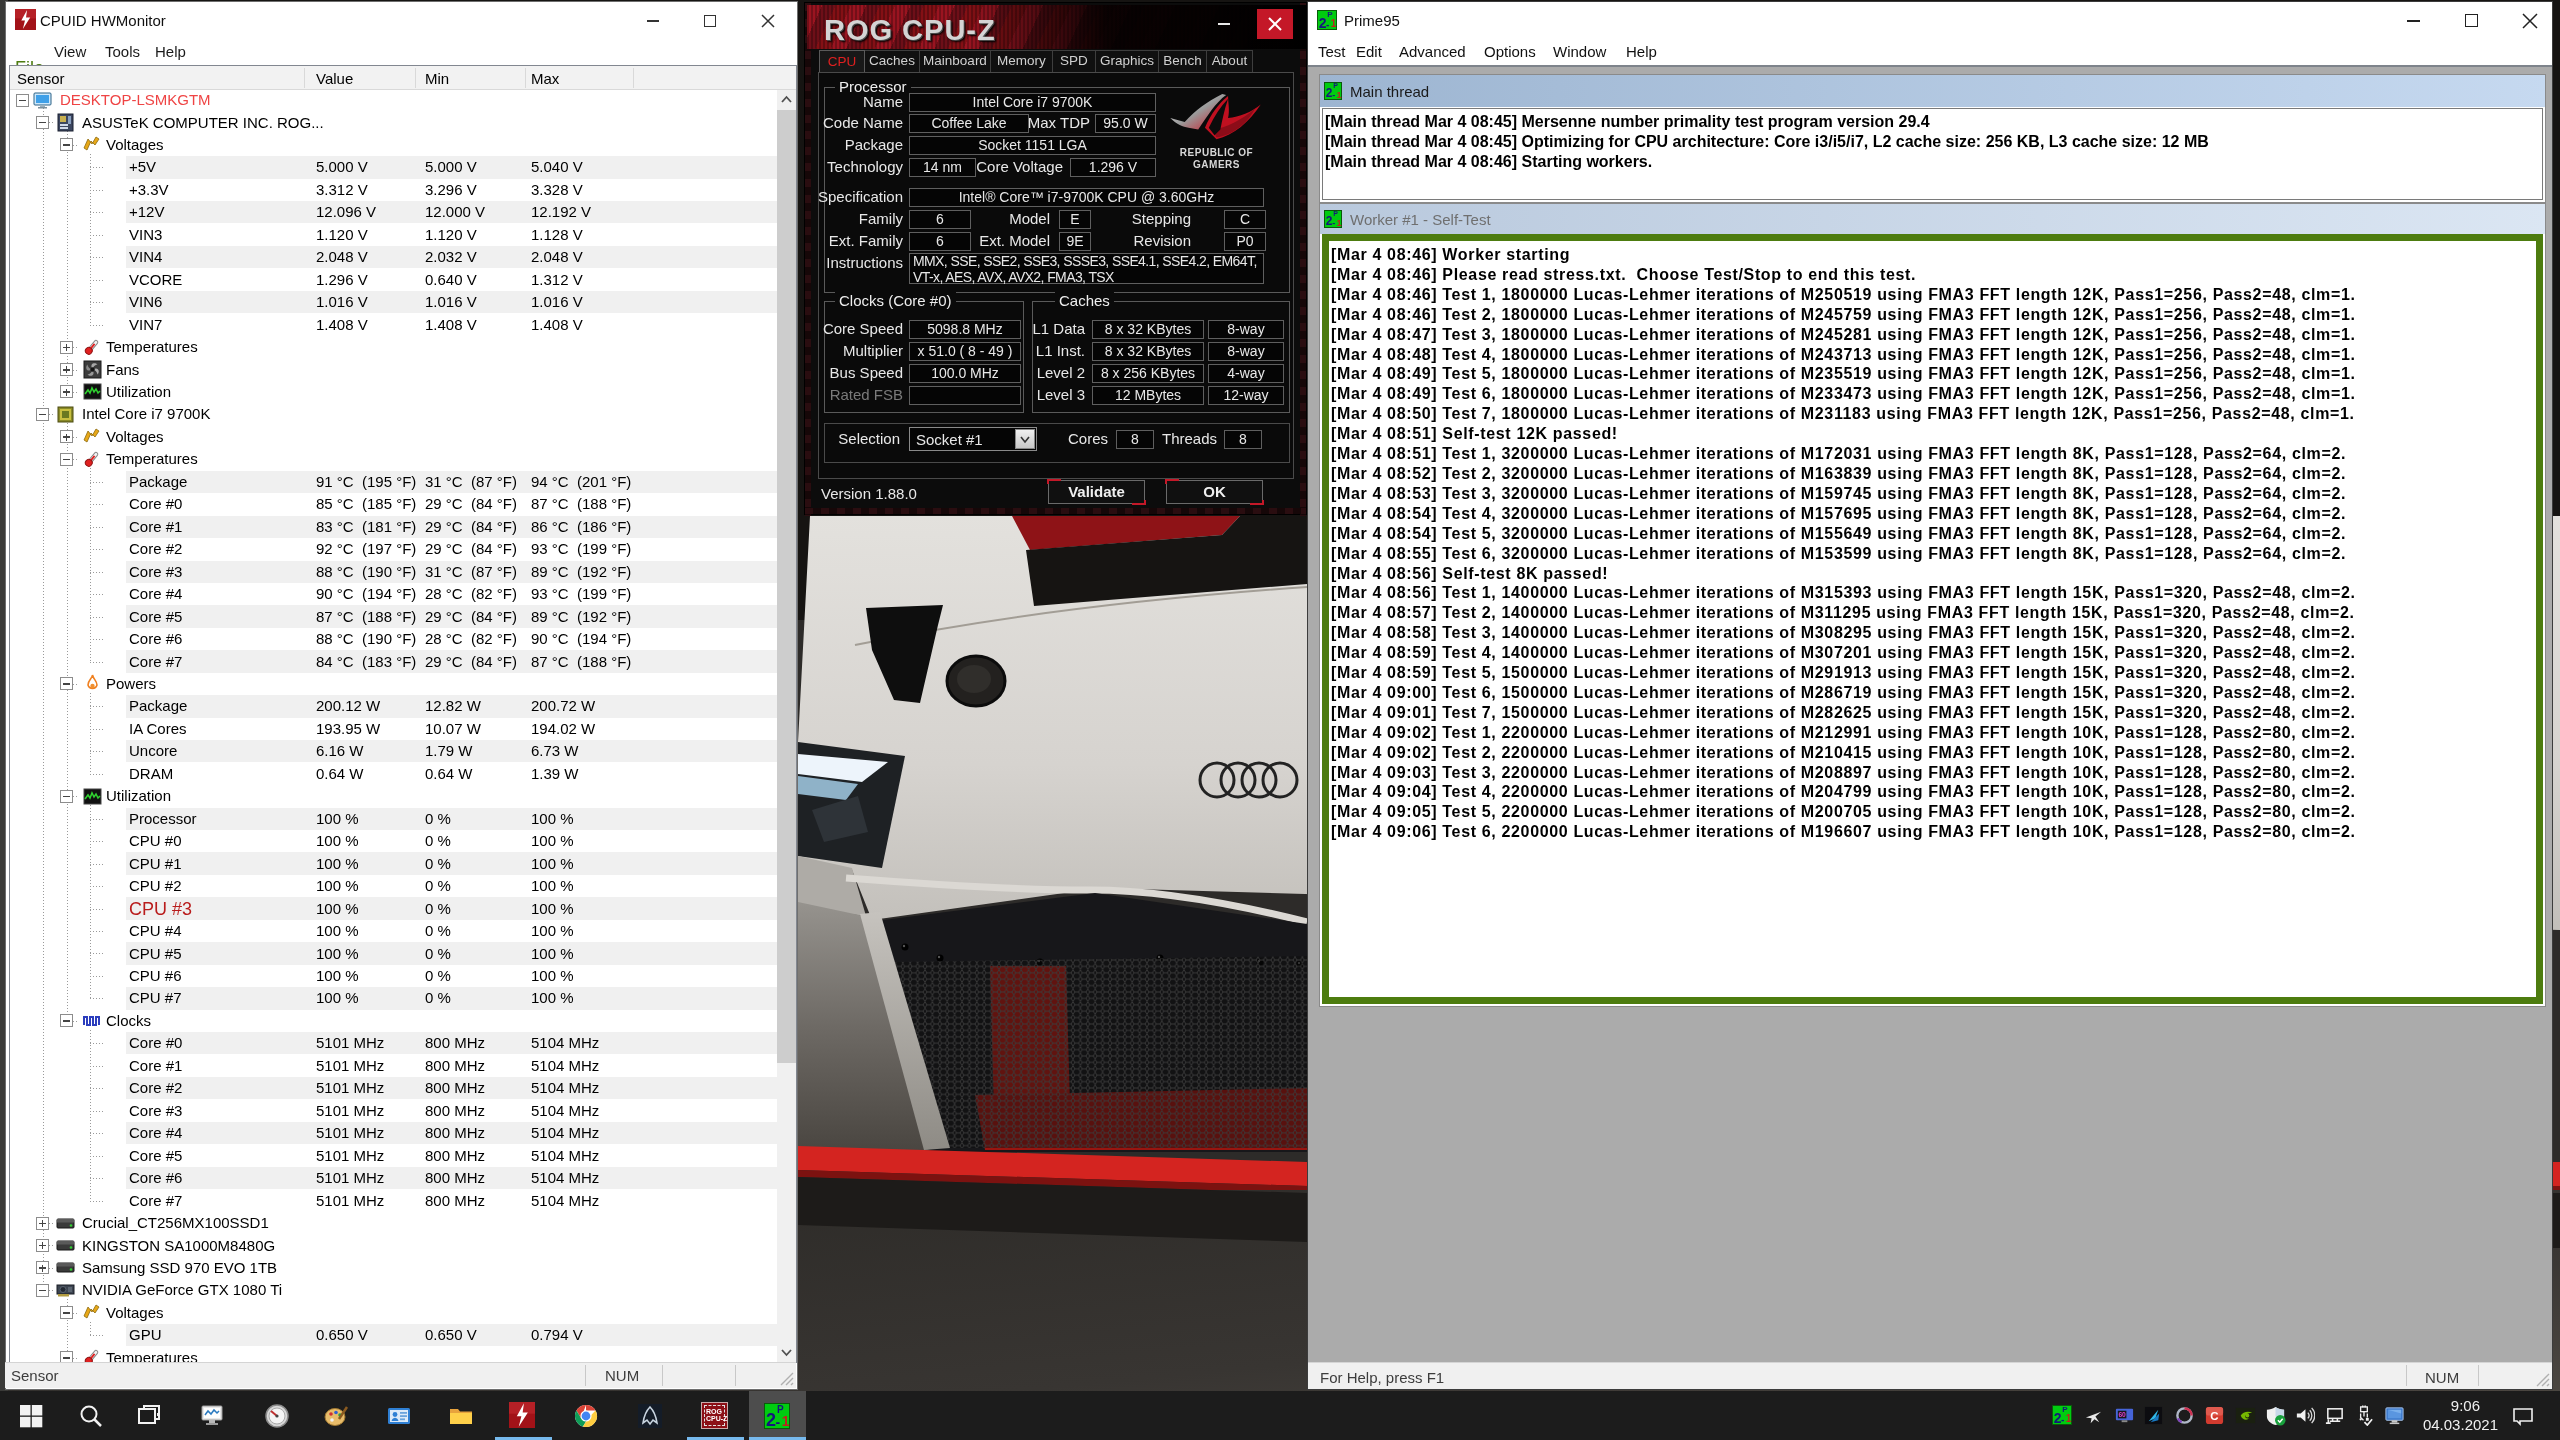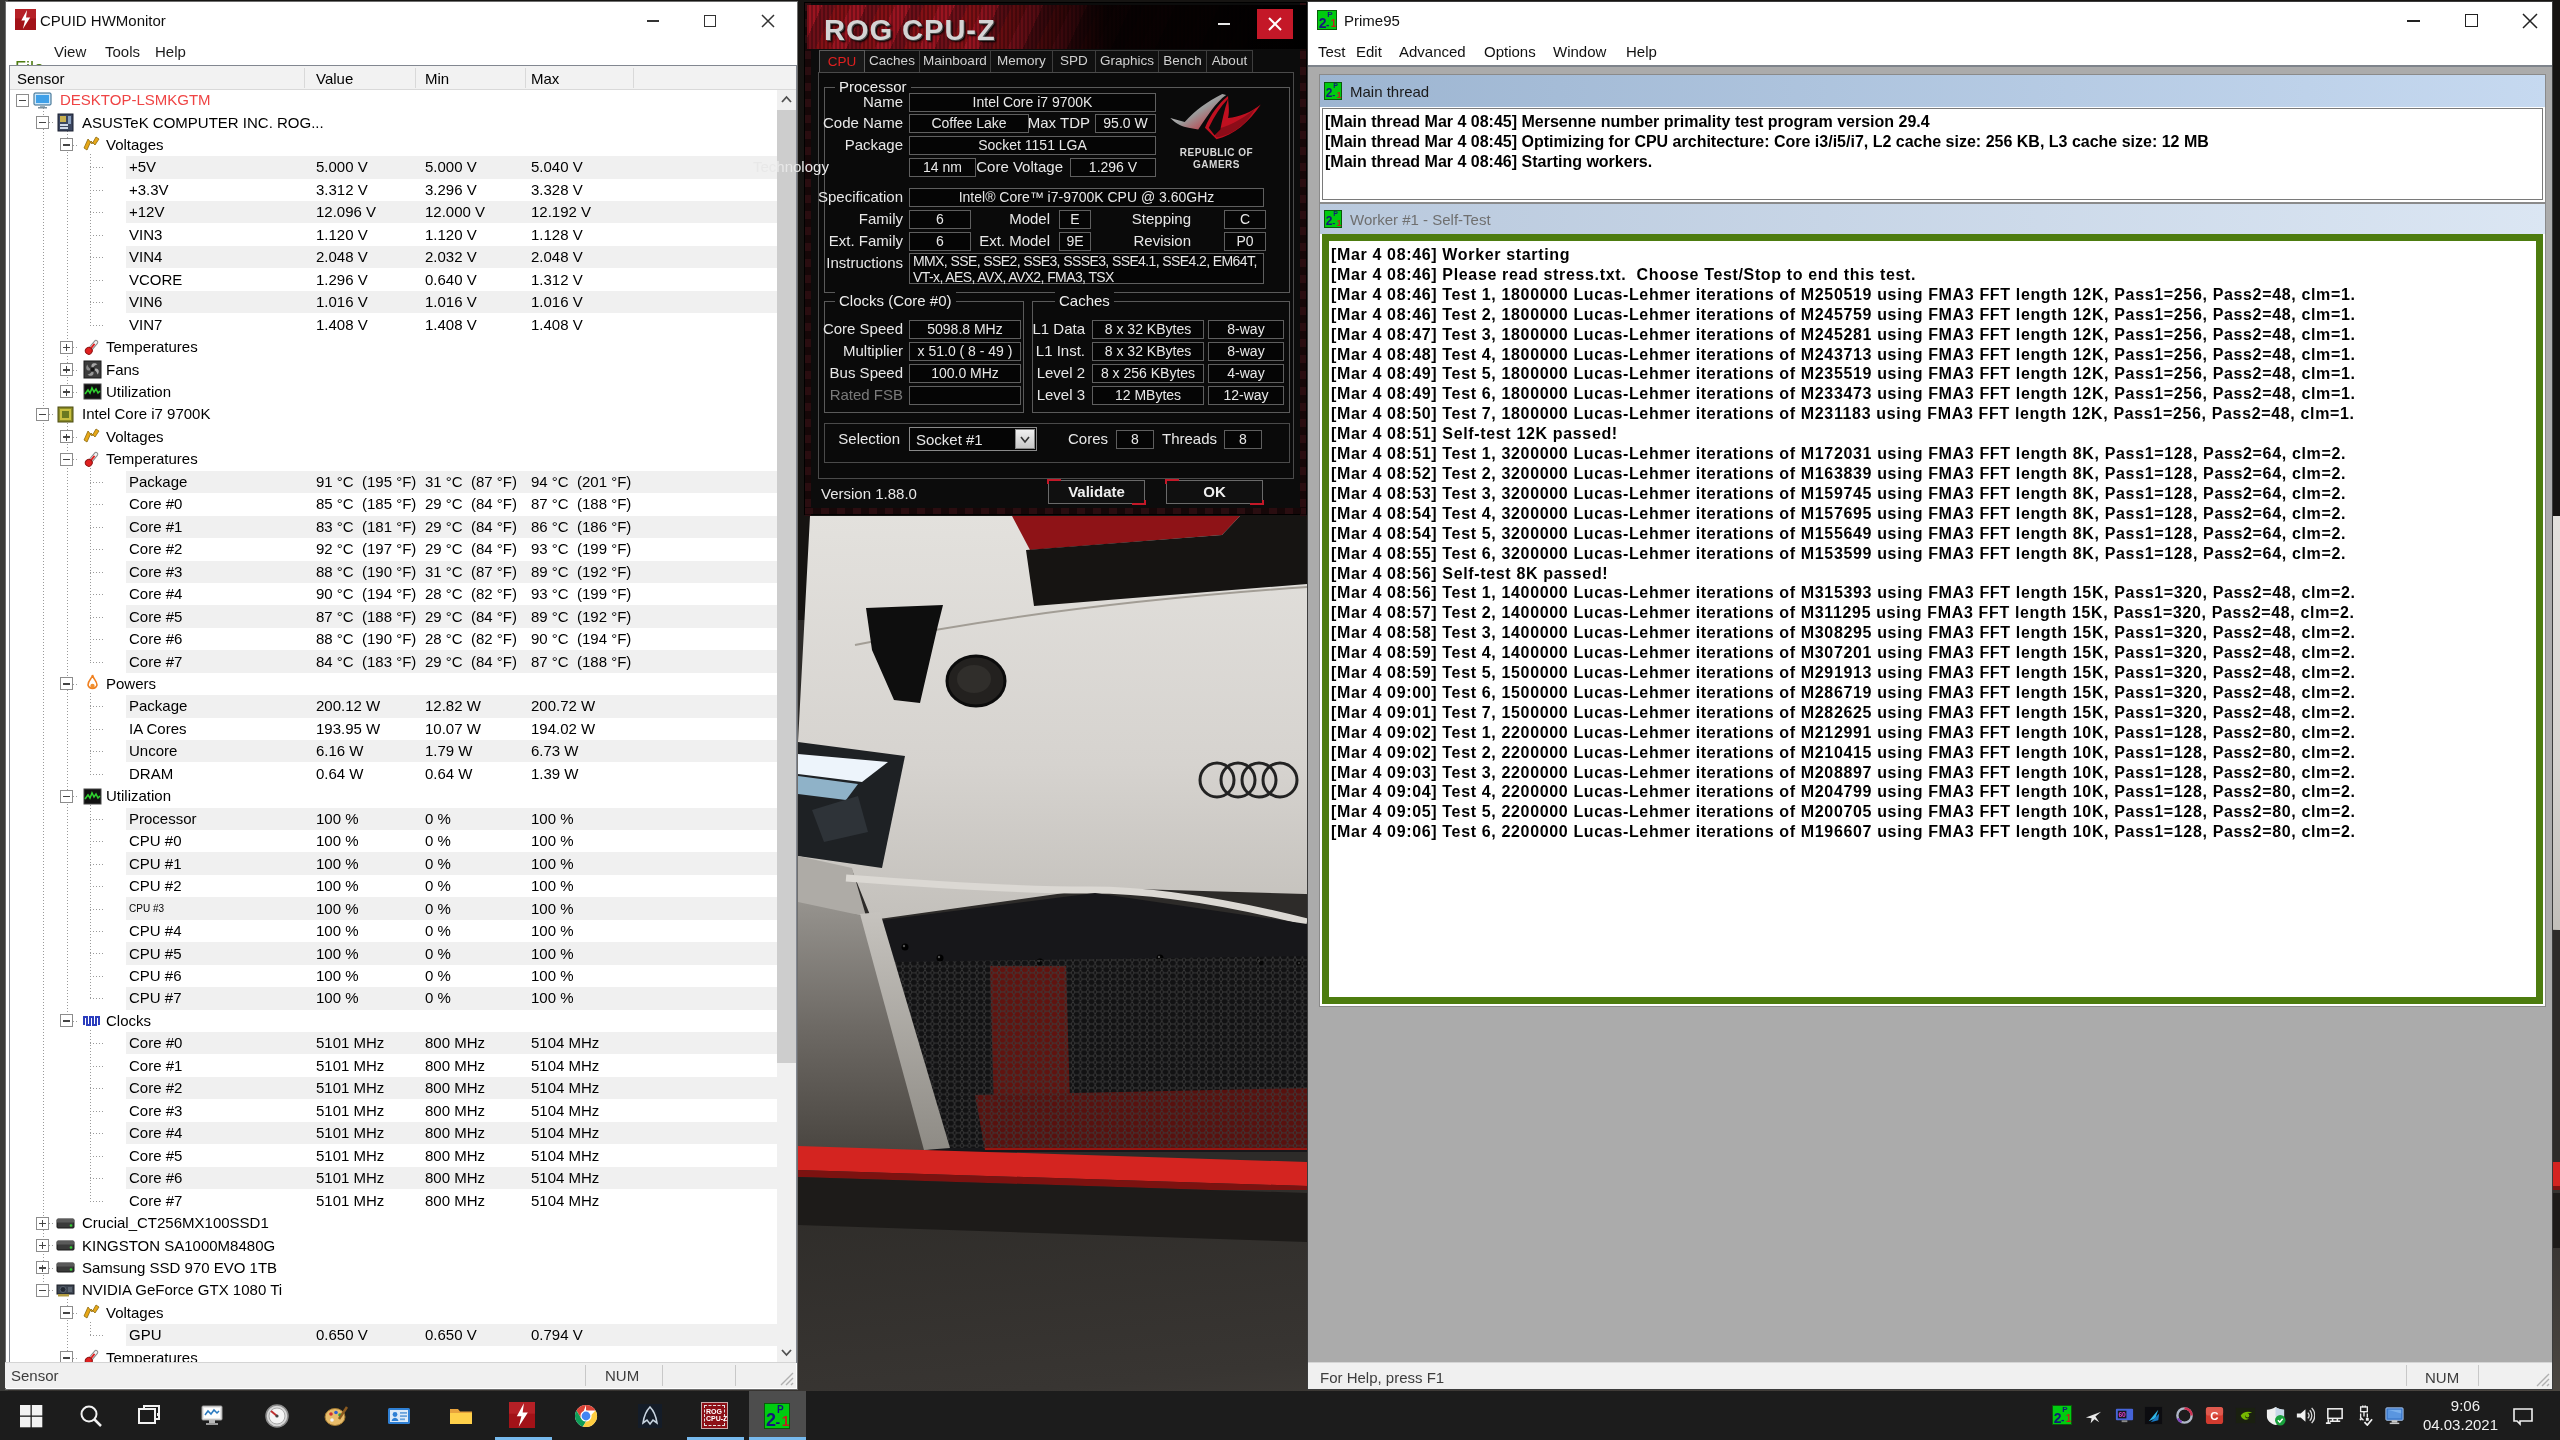--- a/index.html
+++ b/index.html
@@ -357,21 +357,21 @@
     <span class="tx" style="left:119px;top:789.6px;font-size:15px;line-height:16px;color:#000">CPU #1</span>
     <span class="tx" style="left:306px;top:789.6px;font-size:15px;line-height:16px;color:#000">100 %</span>
     <span class="tx" style="left:415px;top:789.6px;font-size:15px;line-height:16px;color:#000">0 %</span>
     <span class="tx" style="left:521px;top:789.6px;font-size:15px;line-height:16px;color:#000">100 %</span>
     <div class="abs" style="left:79.5px;top:820.1px;width:14.5px;height:1px;background:repeating-linear-gradient(to right,#9a9a9a 0 1px,transparent 1px 3px)"></div>
     <span class="tx" style="left:119px;top:812.1px;font-size:15px;line-height:16px;color:#000">CPU #2</span>
     <span class="tx" style="left:306px;top:812.1px;font-size:15px;line-height:16px;color:#000">100 %</span>
     <span class="tx" style="left:415px;top:812.1px;font-size:15px;line-height:16px;color:#000">0 %</span>
     <span class="tx" style="left:521px;top:812.1px;font-size:15px;line-height:16px;color:#000">100 %</span>
     <div class="abs" style="left:79.5px;top:842.5600000000001px;width:14.5px;height:1px;background:repeating-linear-gradient(to right,#9a9a9a 0 1px,transparent 1px 3px)"></div>
-    <span class="tx" style="left:119px;top:834.6px;font-size:10px;line-height:16px;color:#000000">CPU #3</span>
+    <span class="tx" style="left:119px;top:834.6px;font-size:18px;line-height:16px;color:#b91c1c">CPU #3</span>
     <span class="tx" style="left:306px;top:834.6px;font-size:15px;line-height:16px;color:#000">100 %</span>
     <span class="tx" style="left:415px;top:834.6px;font-size:15px;line-height:16px;color:#000">0 %</span>
     <span class="tx" style="left:521px;top:834.6px;font-size:15px;line-height:16px;color:#000">100 %</span>
     <div class="abs" style="left:79.5px;top:865.02px;width:14.5px;height:1px;background:repeating-linear-gradient(to right,#9a9a9a 0 1px,transparent 1px 3px)"></div>
     <span class="tx" style="left:119px;top:857.0px;font-size:15px;line-height:16px;color:#000">CPU #4</span>
     <span class="tx" style="left:306px;top:857.0px;font-size:15px;line-height:16px;color:#000">100 %</span>
     <span class="tx" style="left:415px;top:857.0px;font-size:15px;line-height:16px;color:#000">0 %</span>
     <span class="tx" style="left:521px;top:857.0px;font-size:15px;line-height:16px;color:#000">100 %</span>
     <div class="abs" style="left:79.5px;top:887.48px;width:14.5px;height:1px;background:repeating-linear-gradient(to right,#9a9a9a 0 1px,transparent 1px 3px)"></div>
     <span class="tx" style="left:119px;top:879.5px;font-size:15px;line-height:16px;color:#000">CPU #5</span>
@@ -544,21 +544,21 @@
     <div class="abs" style="left:19px;top:84px;width:466px;height:206px;border:1px solid #5a5a5a"></div>
     <span class="tx" style="left:30px;top:75px;font-size:15px;color:#eee;background:#0a0a0a;padding:0 4px">Processor</span>
     <div class="abs" style="left:-52px;top:91px;width:150px;text-align:right;font-size:15px;line-height:16px;color:#e8e8e8;white-space:nowrap">Name</div>
     <div class="abs" style="left:104px;top:89.5px;width:247px;height:19px;background:#050505;border:1px solid #5f5f5f;color:#e8e8e8;font-size:14px;line-height:17px;text-align:center;padding:0 3px;white-space:nowrap;overflow:hidden">Intel Core i7 9700K</div>
     <div class="abs" style="left:-52px;top:112px;width:150px;text-align:right;font-size:15px;line-height:16px;color:#e8e8e8;white-space:nowrap">Code Name</div>
     <div class="abs" style="left:104px;top:110.5px;width:120px;height:19px;background:#050505;border:1px solid #5f5f5f;color:#e8e8e8;font-size:14px;line-height:17px;text-align:center;padding:0 3px;white-space:nowrap;overflow:hidden">Coffee Lake</div>
     <div class="abs" style="left:135px;top:112px;width:150px;text-align:right;font-size:15px;line-height:16px;color:#e8e8e8;white-space:nowrap">Max TDP</div>
     <div class="abs" style="left:290px;top:110.5px;width:61px;height:19px;background:#050505;border:1px solid #5f5f5f;color:#e8e8e8;font-size:14px;line-height:17px;text-align:center;padding:0 3px;white-space:nowrap;overflow:hidden">95.0 W</div>
     <div class="abs" style="left:-52px;top:134px;width:150px;text-align:right;font-size:15px;line-height:16px;color:#e8e8e8;white-space:nowrap">Package</div>
     <div class="abs" style="left:104px;top:132.5px;width:247px;height:19px;background:#050505;border:1px solid #5f5f5f;color:#e8e8e8;font-size:14px;line-height:17px;text-align:center;padding:0 3px;white-space:nowrap;overflow:hidden">Socket 1151 LGA</div>
-    <div class="abs" style="left:-52px;top:156px;width:150px;text-align:left;font-size:15px;line-height:16px;color:#e8e8e8;white-space:nowrap">Technology</div>
+    <div class="abs" style="left:-52px;top:156px;width:150px;text-align:right;font-size:15px;line-height:16px;color:#e8e8e8;white-space:nowrap">Technology</div>
     <div class="abs" style="left:104px;top:154.5px;width:67px;height:19px;background:#050505;border:1px solid #5f5f5f;color:#e8e8e8;font-size:14px;line-height:17px;text-align:center;padding:0 3px;white-space:nowrap;overflow:hidden">14 nm</div>
     <div class="abs" style="left:108px;top:156px;width:150px;text-align:right;font-size:15px;line-height:16px;color:#e8e8e8;white-space:nowrap">Core Voltage</div>
     <div class="abs" style="left:265px;top:154.5px;width:86px;height:19px;background:#050505;border:1px solid #5f5f5f;color:#e8e8e8;font-size:14px;line-height:17px;text-align:center;padding:0 3px;white-space:nowrap;overflow:hidden">1.296 V</div>
     <div class="abs" style="left:-52px;top:186px;width:150px;text-align:right;font-size:15px;line-height:16px;color:#e8e8e8;white-space:nowrap">Specification</div>
     <div class="abs" style="left:104px;top:184.5px;width:355px;height:19px;background:#050505;border:1px solid #5f5f5f;color:#e8e8e8;font-size:14px;line-height:17px;text-align:center;padding:0 3px;white-space:nowrap;overflow:hidden">Intel® Core™ i7-9700K CPU @ 3.60GHz</div>
     <div class="abs" style="left:-52px;top:208px;width:150px;text-align:right;font-size:15px;line-height:16px;color:#e8e8e8;white-space:nowrap">Family</div>
     <div class="abs" style="left:104px;top:206.5px;width:62px;height:19px;background:#050505;border:1px solid #5f5f5f;color:#e8e8e8;font-size:14px;line-height:17px;text-align:center;padding:0 3px;white-space:nowrap;overflow:hidden">6</div>
     <div class="abs" style="left:95px;top:208px;width:150px;text-align:right;font-size:15px;line-height:16px;color:#e8e8e8;white-space:nowrap">Model</div>
     <div class="abs" style="left:254px;top:206.5px;width:32px;height:19px;background:#050505;border:1px solid #5f5f5f;color:#e8e8e8;font-size:14px;line-height:17px;text-align:center;padding:0 3px;white-space:nowrap;overflow:hidden">E</div>
     <div class="abs" style="left:236px;top:208px;width:150px;text-align:right;font-size:15px;line-height:16px;color:#e8e8e8;white-space:nowrap">Stepping</div>

